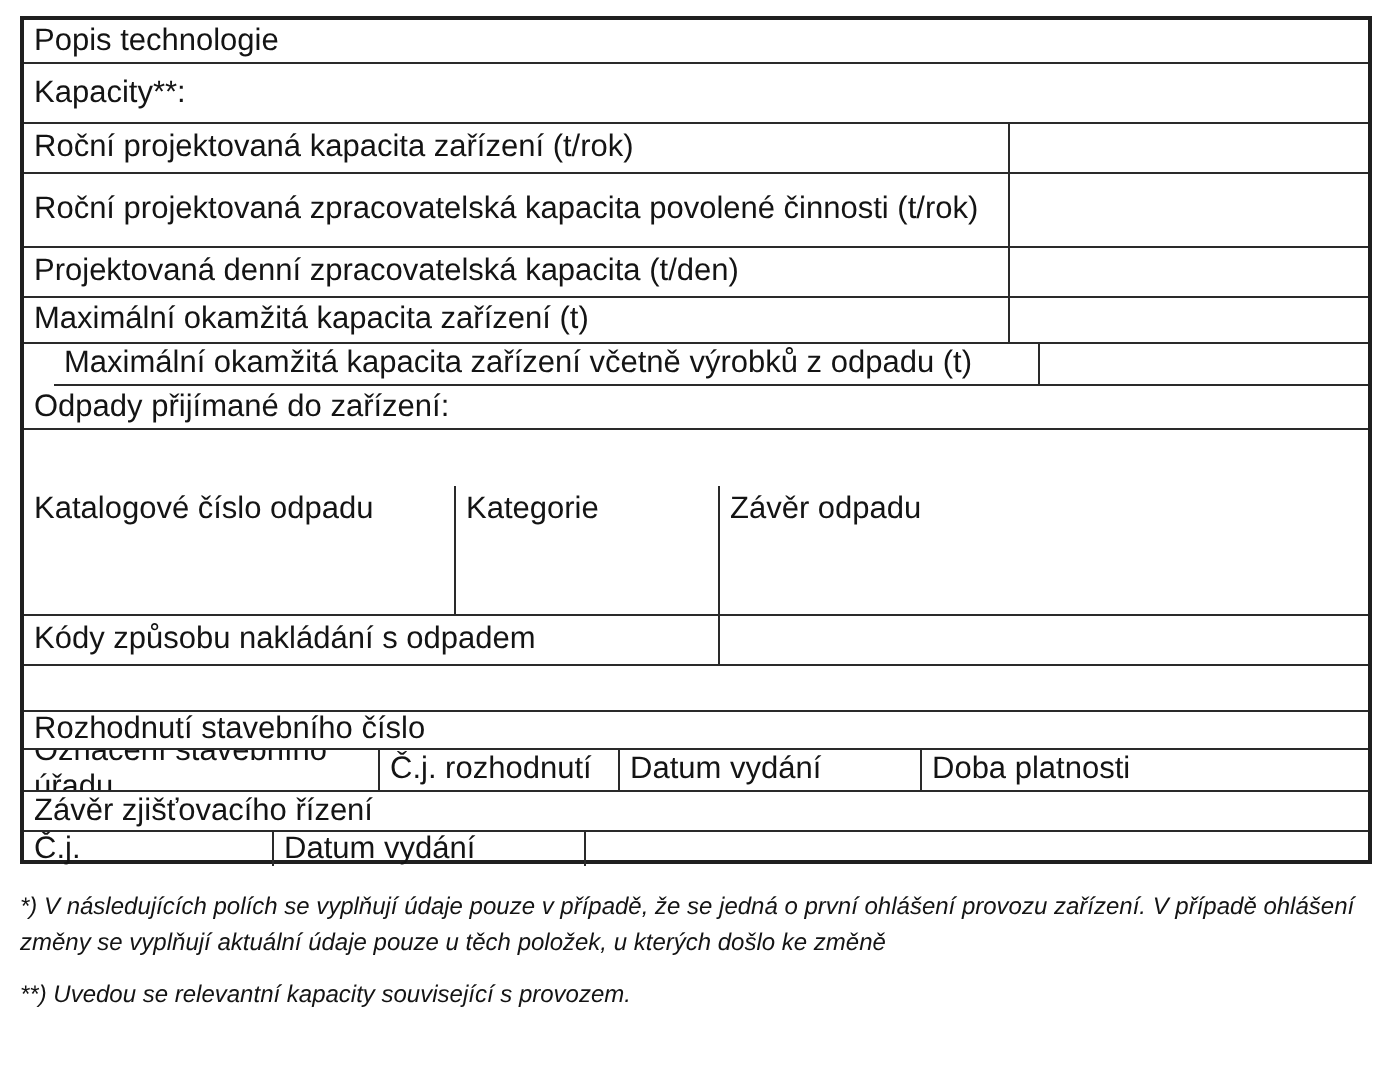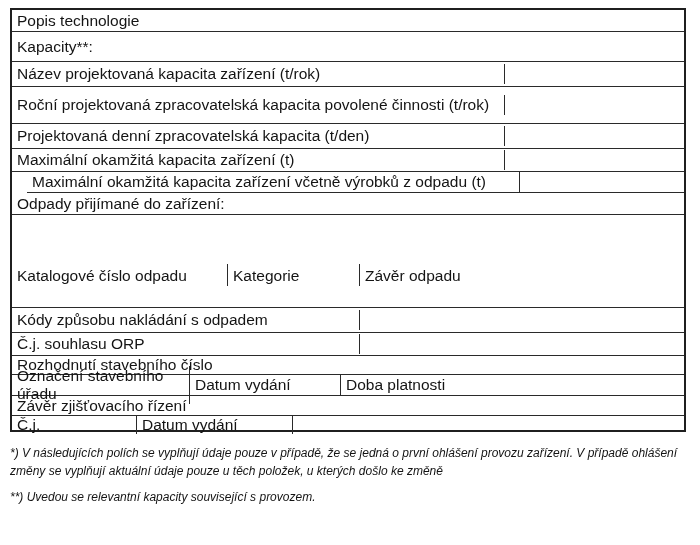--- a/index.html
+++ b/index.html
@@ -26,21 +26,20 @@
     box-sizing: border-box;
     display: flex;
     flex-direction: column;
     background: #ffffff;
   }
   .trow {
     display: flex;
     flex: 0 0 auto;
     box-sizing: border-box;
     border-bottom: 1px solid #2a2a2a;
-    align-items: center;
   }
   .trow:last-child {
     border-bottom: none;
     flex: 1 1 auto;
   }
   .tcell {
     box-sizing: border-box;
     border-right: 1px solid #2a2a2a;
     padding: 1px 4px 1px 5px;
     display: flex;
@@ -75,21 +74,21 @@
 <div class="page">
 
   <div class="form-table" id="form-table">
       <div class="trow" style="height: 22px;">
         <div class="tcell fill">Popis technologie</div>
       </div>
       <div class="trow" style="height: 30px;">
         <div class="tcell fill">Kapacity**:</div>
       </div>
       <div class="trow" style="height: 25px;">
-        <div class="tcell" style="width: 493px;">Název projektovaná kapacita zařízení (t/rok)</div>
+        <div class="tcell" style="width: 493px;">Roční projektovaná kapacita zařízení (t/rok)</div>
         <div class="tcell fill"></div>
       </div>
       <div class="trow" style="height: 37px; gap: 41px;">
         <div class="tcell" style="width: 493px;">Roční projektovaná zpracovatelská kapacita povolené činnosti (t/rok)</div>
         <div class="tcell fill"></div>
       </div>
       <div class="trow" style="height: 25px;">
         <div class="tcell" style="width: 493px;">Projektovaná denní zpracovatelská kapacita (t/den)</div>
         <div class="tcell fill"></div>
       </div>
@@ -107,28 +106,28 @@
       <div class="trow top" style="height: 65px; margin-top: 28px;">
         <div class="tcell" style="width: 216px;">Katalogové číslo odpadu</div>
         <div class="tcell" style="width: 132px;">Kategorie</div>
         <div class="tcell fill">Závěr odpadu</div>
       </div>
       <div class="trow" style="height: 25px;">
         <div class="tcell" style="width: 348px;">Kódy způsobu nakládání s odpadem</div>
         <div class="tcell fill"></div>
       </div>
       <div class="trow" style="height: 23px;">
-        <div class="tcell" style="width: 348px;">Č.j. souhlasu ORP</div>
         <div class="tcell fill"></div>
       </div>
       <div class="trow" style="height: 19px;">
         <div class="tcell fill">Rozhodnutí stavebního číslo</div>
       </div>
       <div class="trow" style="height: 21px;">
         <div class="tcell" style="width: 178px;">Označení stavebního úřadu</div>
+        <div class="tcell" style="width: 120px;">Č.j. rozhodnutí</div>
         <div class="tcell" style="width: 151px;">Datum vydání</div>
         <div class="tcell fill">Doba platnosti</div>
       </div>
       <div class="trow" style="height: 20px;">
         <div class="tcell fill">Závěr zjišťovacího řízení</div>
       </div>
       <div class="trow" style="height: 17px;">
         <div class="tcell" style="width: 125px;">Č.j.</div>
         <div class="tcell" style="width: 156px;">Datum vydání</div>
         <div class="tcell fill"></div>

